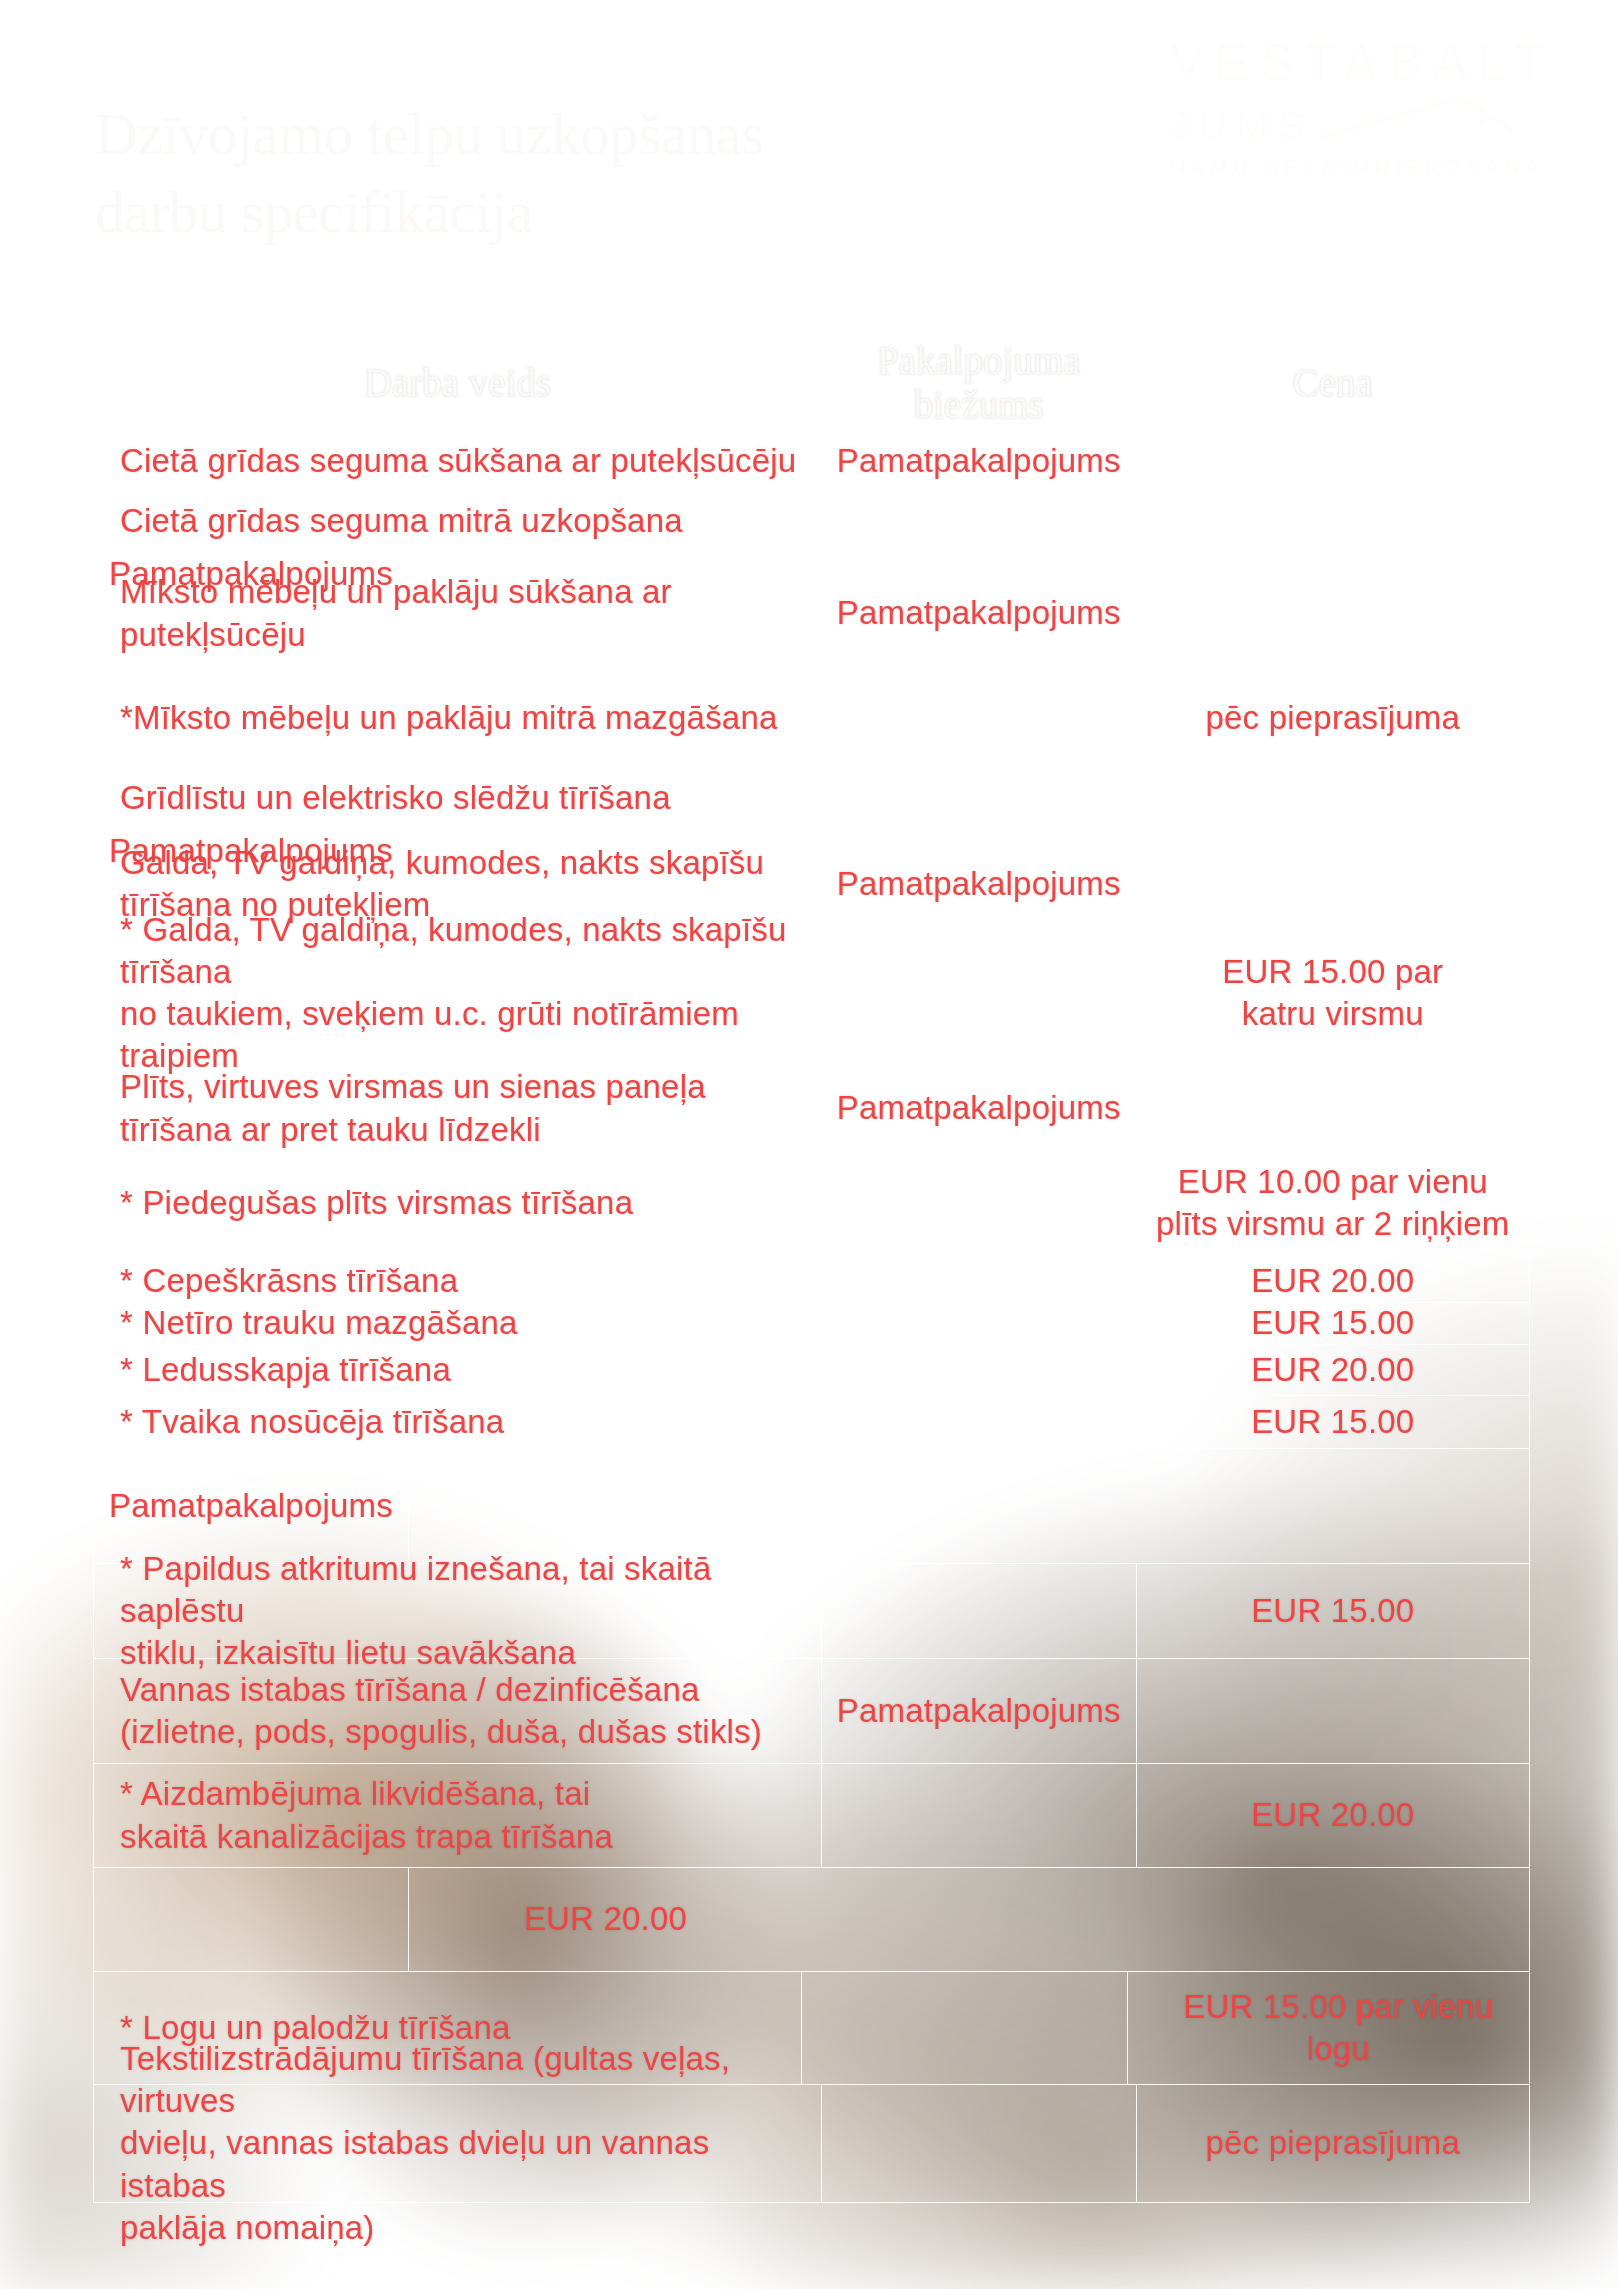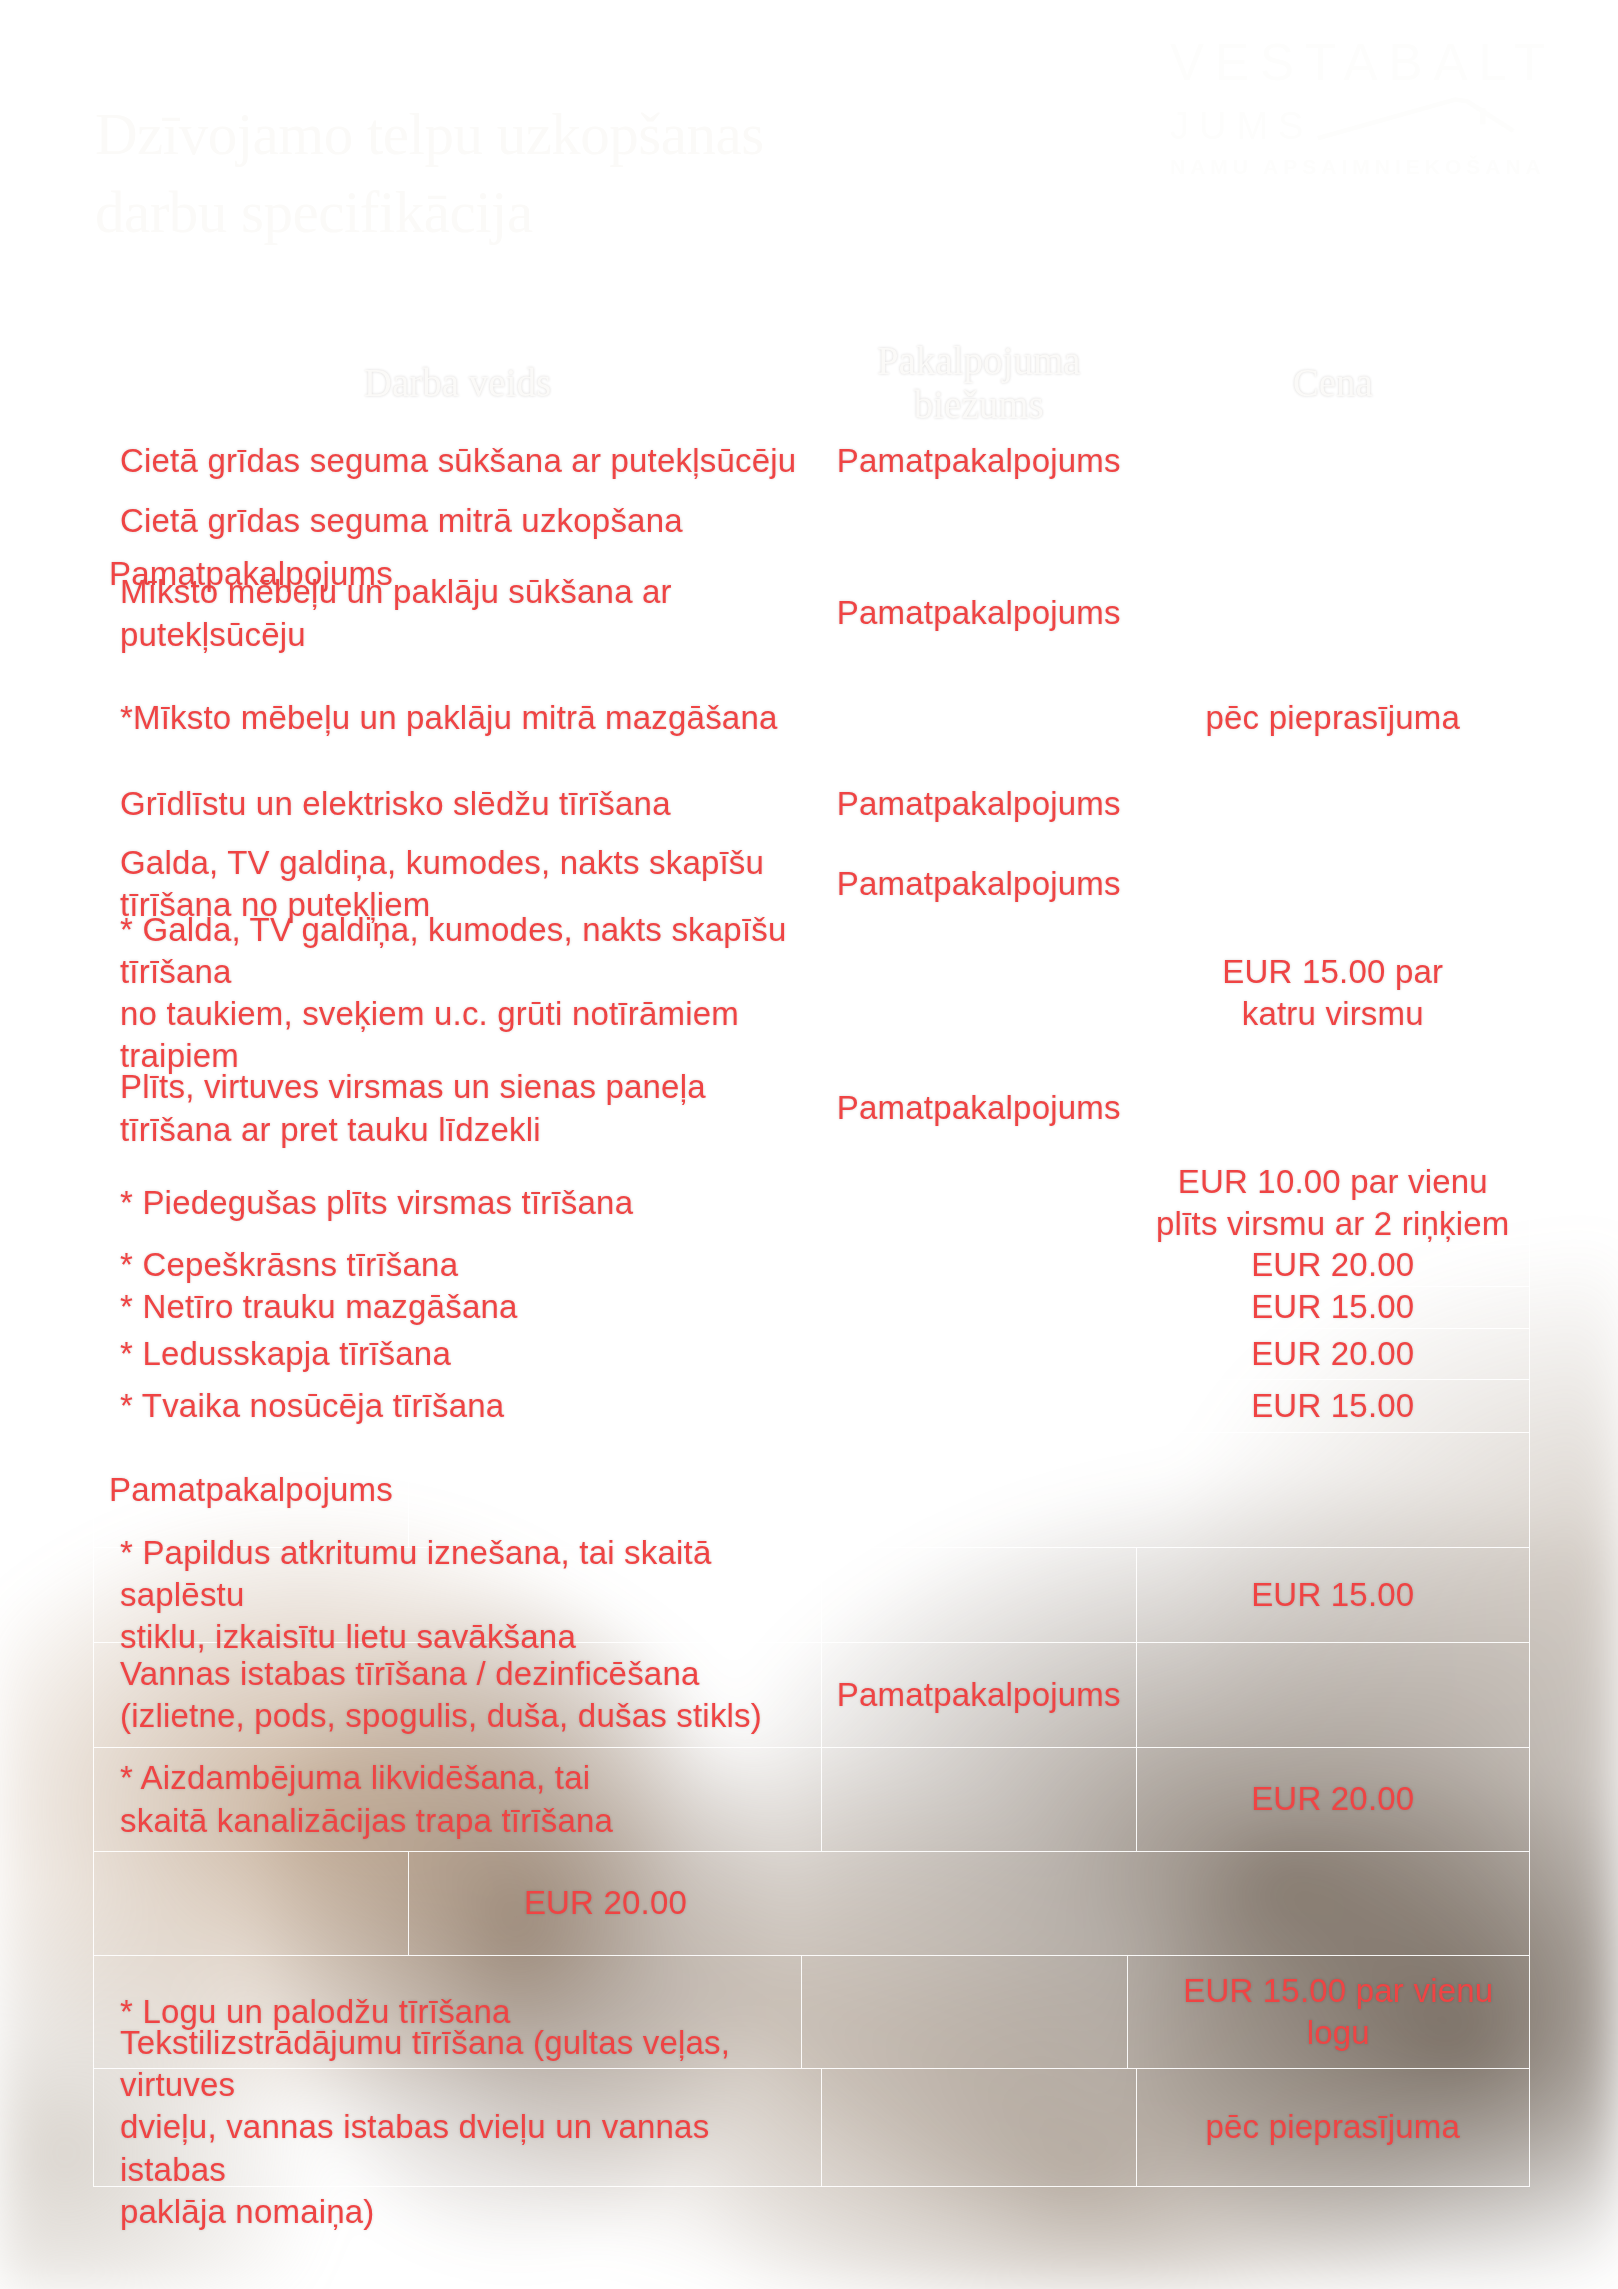--- a/index.html
+++ b/index.html
@@ -115,21 +115,21 @@
       <div class="t-row" style="height: 104px;">
         <div class="t-cell c-work">Mīksto mēbeļu un paklāju sūkšana ar putekļsūcēju</div>
         <div class="t-cell c-freq">Pamatpakalpojums</div>
         <div class="t-cell c-price"></div>
       </div>
       <div class="t-row" style="height: 105px;">
         <div class="t-cell c-work">*Mīksto mēbeļu un paklāju mitrā mazgāšana</div>
         <div class="t-cell c-freq"></div>
         <div class="t-cell c-price">pēc pieprasījuma</div>
       </div>
-      <div class="t-row" style="height: 67px;">
+      <div class="t-row" style="height: 67px; flex-direction: column;">
         <div class="t-cell c-work">Grīdlīstu un elektrisko slēdžu tīrīšana</div>
         <div class="t-cell c-freq">Pamatpakalpojums</div>
         <div class="t-cell c-price"></div>
       </div>
       <div class="t-row" style="height: 93px;">
         <div class="t-cell c-work">Galda, TV galdiņa, kumodes, nakts skapīšu
 tīrīšana no putekļiem</div>
         <div class="t-cell c-freq">Pamatpakalpojums</div>
         <div class="t-cell c-price"></div>
       </div>
@@ -145,21 +145,21 @@
 tīrīšana ar pret tauku līdzekli</div>
         <div class="t-cell c-freq">Pamatpakalpojums</div>
         <div class="t-cell c-price"></div>
       </div>
       <div class="t-row" style="height: 83px;">
         <div class="t-cell c-work">* Piedegušas plīts virsmas tīrīšana</div>
         <div class="t-cell c-freq"></div>
         <div class="t-cell c-price">EUR 10.00 par vienu
 plīts virsmu ar 2 riņķiem</div>
       </div>
-      <div class="t-row" style="height: 42px;">
+      <div class="t-row" style="height: 42px; margin-top: 16px;">
         <div class="t-cell c-work">* Cepeškrāsns tīrīšana</div>
         <div class="t-cell c-freq"></div>
         <div class="t-cell c-price">EUR 20.00</div>
       </div>
       <div class="t-row" style="height: 42px;">
         <div class="t-cell c-work">* Netīro trauku mazgāšana</div>
         <div class="t-cell c-freq"></div>
         <div class="t-cell c-price">EUR 15.00</div>
       </div>
       <div class="t-row" style="height: 51px;">

